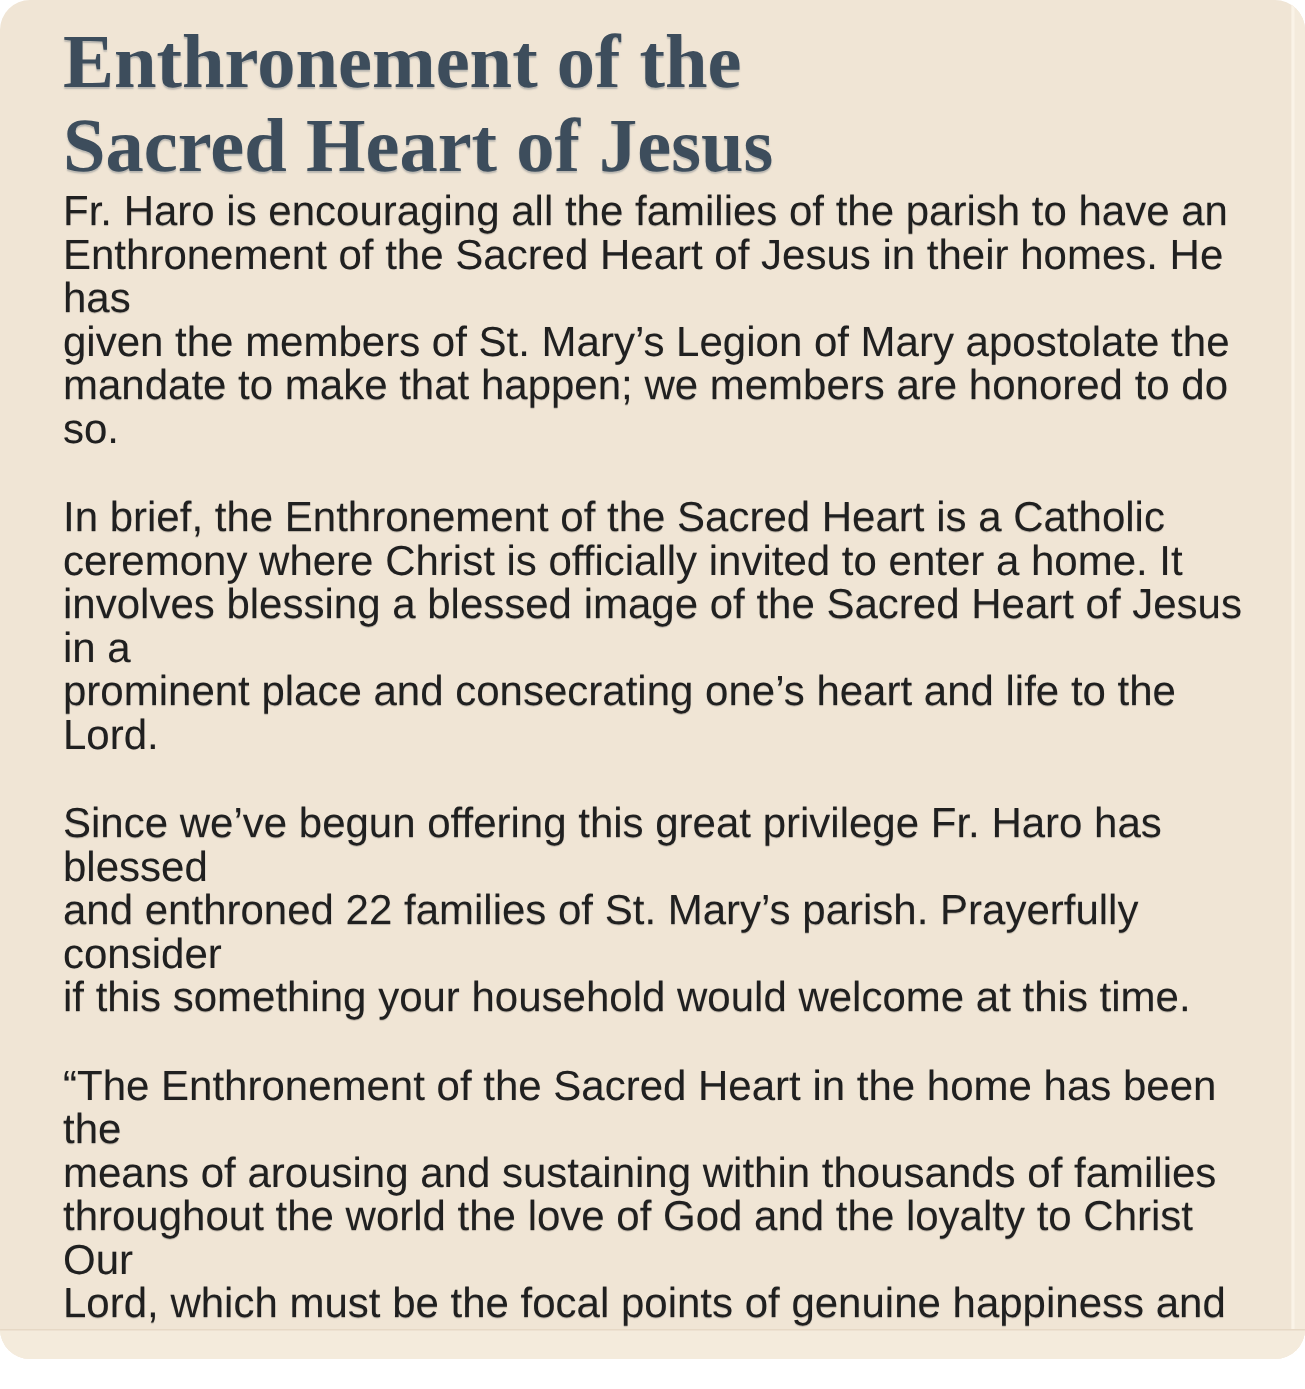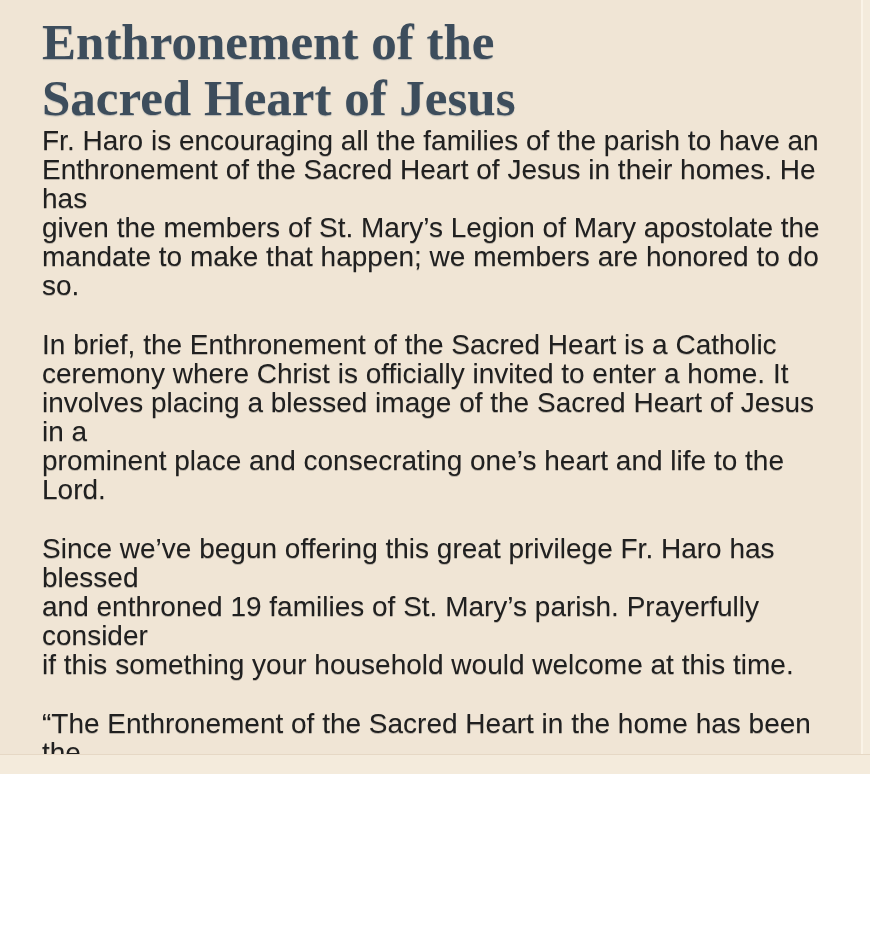--- a/index.html
+++ b/index.html
@@ -9,24 +9,25 @@
     --accent-color: #8e2a23;
     --body-color: #202020;
   }
   * { box-sizing: border-box; }
   html, body { margin: 0; padding: 0; }
   body { width: 870px; }
 
   .page {
     position: relative;
     width: 870px;
-    height: 774px;
+    height: 906px;
     background: var(--panel-bg);
     overflow: hidden;
     font-family: "Liberation Sans", sans-serif;
+    border-radius: 20px;
   }
 
   .edge-right {
     position: absolute;
     top: 0; right: 0;
     width: 9px; height: 100%;
     background: var(--edge-bg);
     border-left: 2px solid #faf3e7;
   }
   .edge-bottom {
@@ -89,25 +90,25 @@
 Sacred Heart of Jesus</h1>
 
 
     <p class="para">Fr. Haro is encouraging all the families of the parish to have an
 Enthronement of the Sacred Heart of Jesus in their homes. He has
 given the members of St. Mary’s Legion of Mary apostolate the
 mandate to make that happen; we members are honored to do so.</p>
 
     <p class="para">In brief, the Enthronement of the Sacred Heart is a Catholic
 ceremony where Christ is officially invited to enter a home. It
-involves placing a blessed image of the Sacred Heart of Jesus in a
+involves blessing a blessed image of the Sacred Heart of Jesus in a
 prominent place and consecrating one’s heart and life to the Lord.</p>
 
     <p class="para">Since we’ve begun offering this great privilege Fr. Haro has blessed
-and enthroned 19 families of St. Mary’s parish. Prayerfully consider
+and enthroned 22 families of St. Mary’s parish. Prayerfully consider
 if this something your household would welcome at this time.</p>
 
 
     <p class="para quote-para"><span class="quote-text">“The Enthronement of the Sacred Heart in the home has been the
 means of arousing and sustaining within thousands of families
 throughout the world the love of God and the loyalty to Christ Our
 Lord, which must be the focal points of genuine happiness and
 peace.”</span><span class="tab-spacer"></span><span class="attribution">--Richard Cardinal Christ</span></p>
 
   </div>

